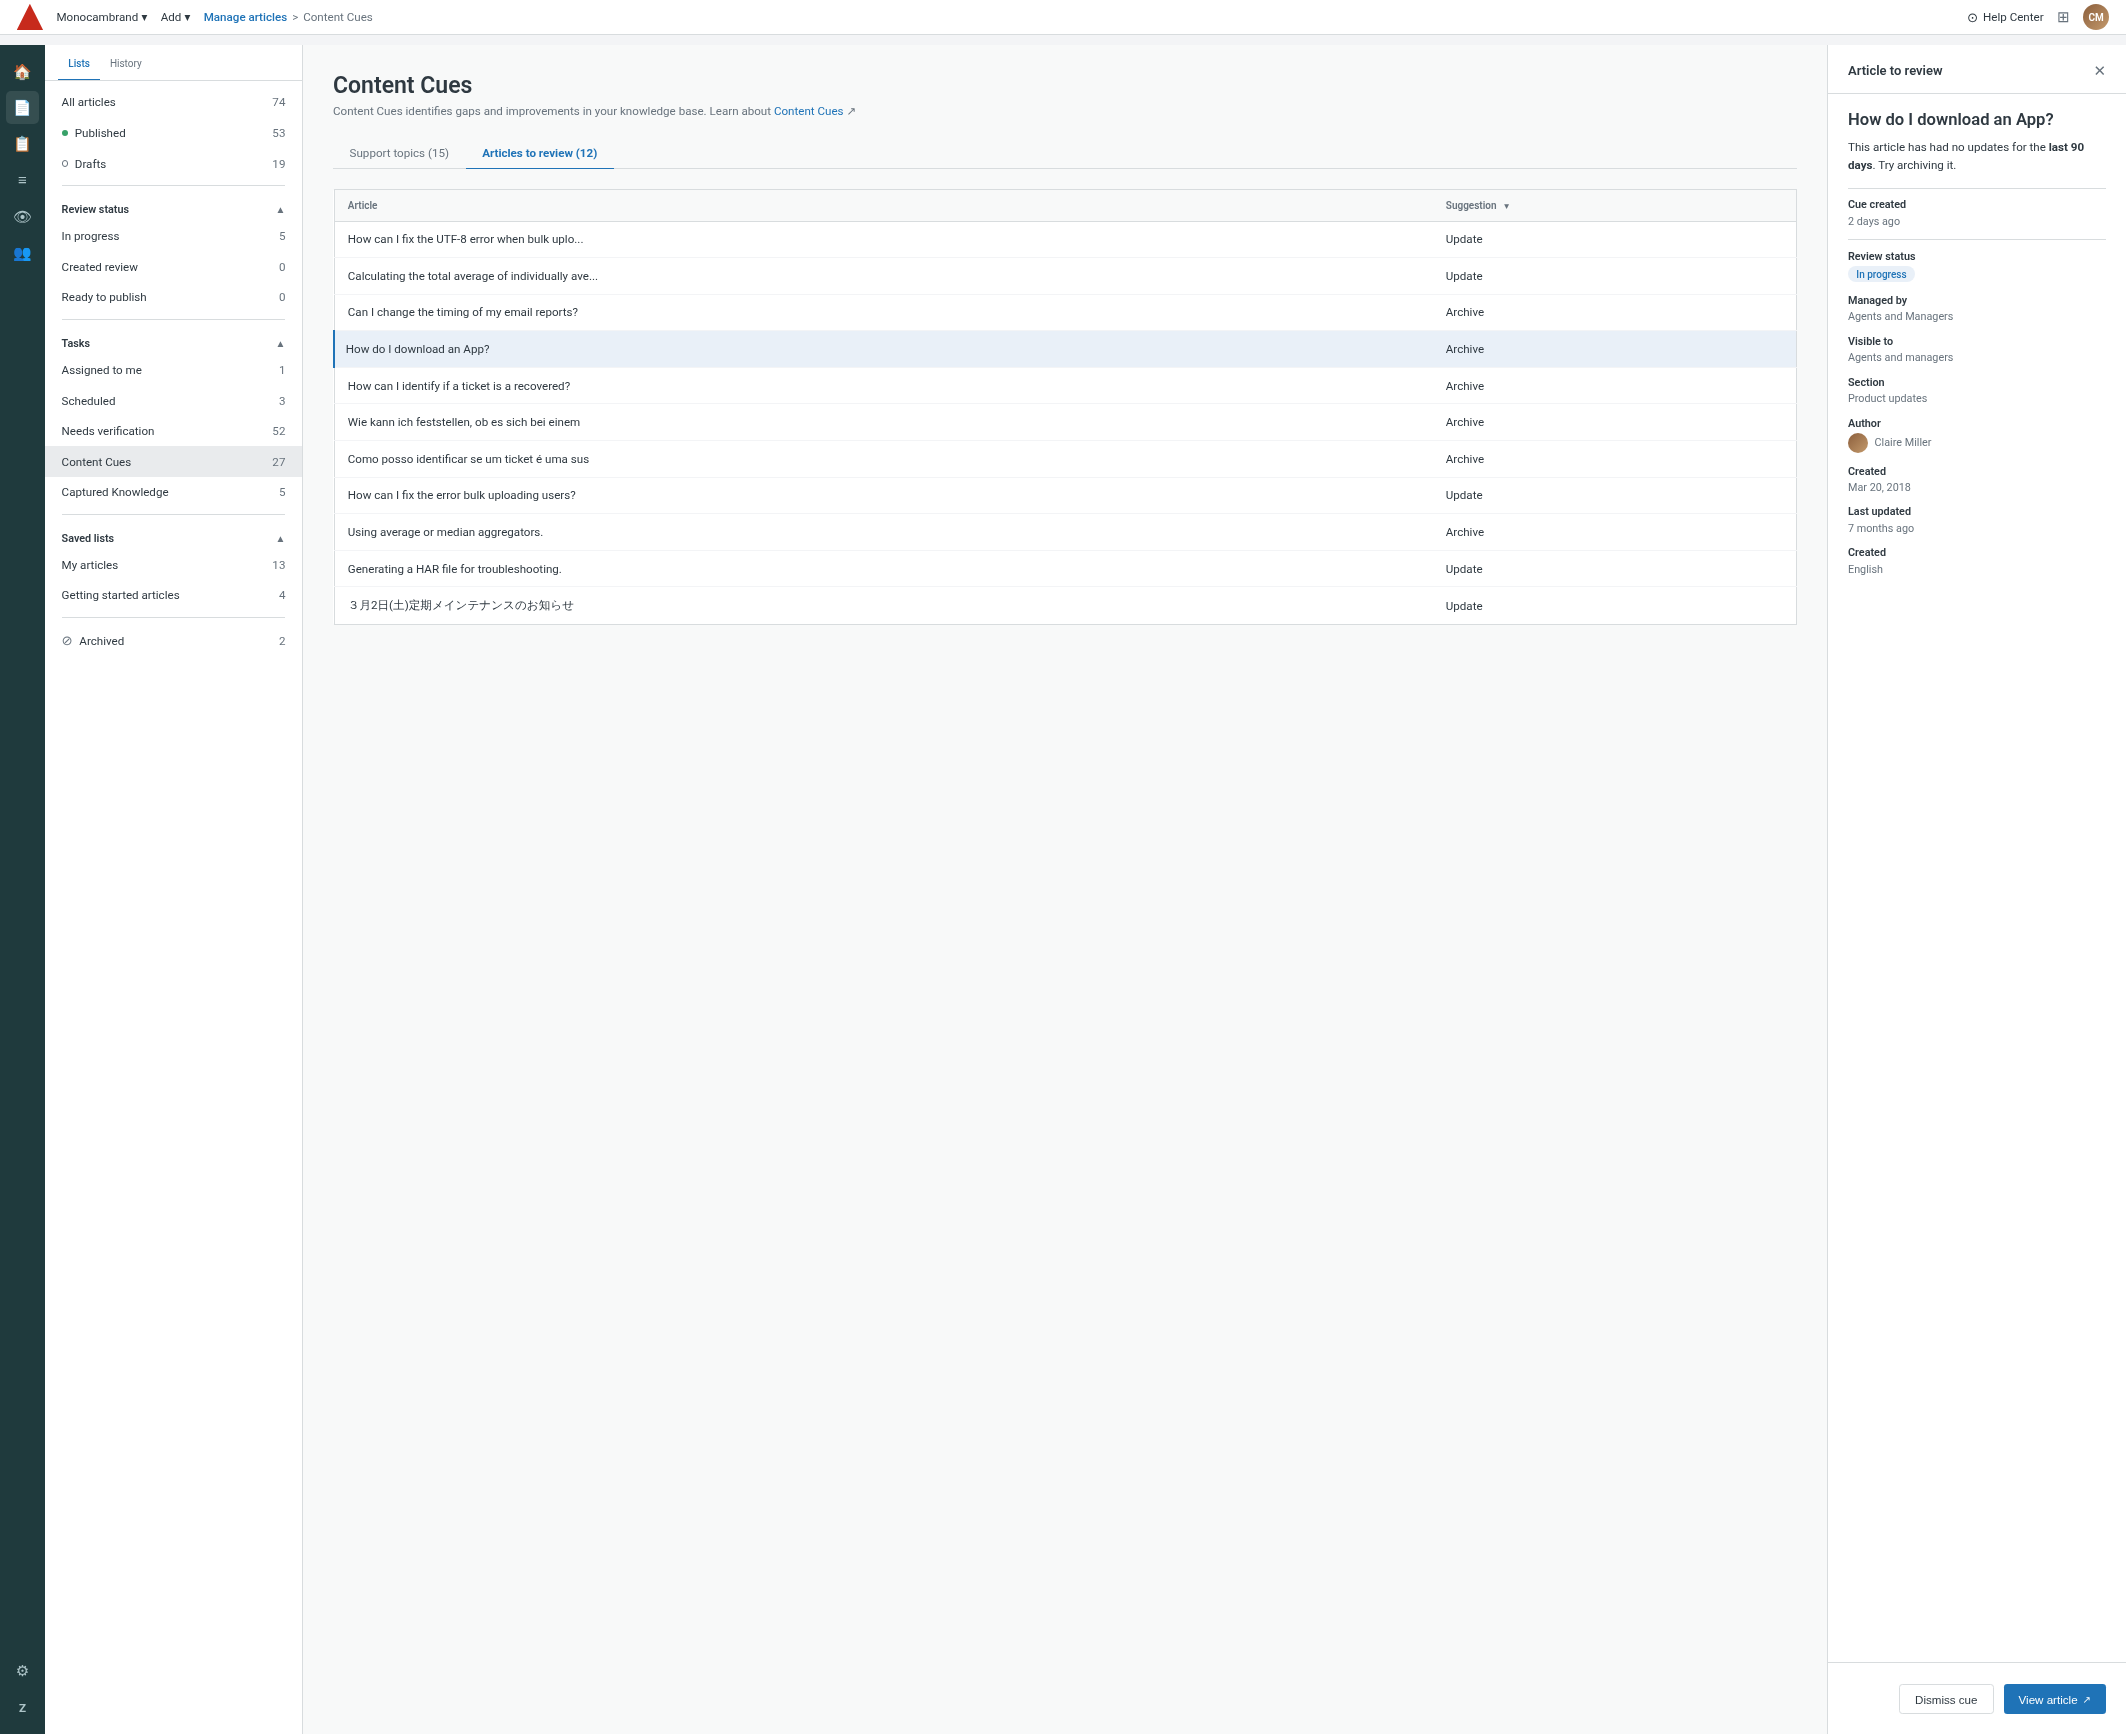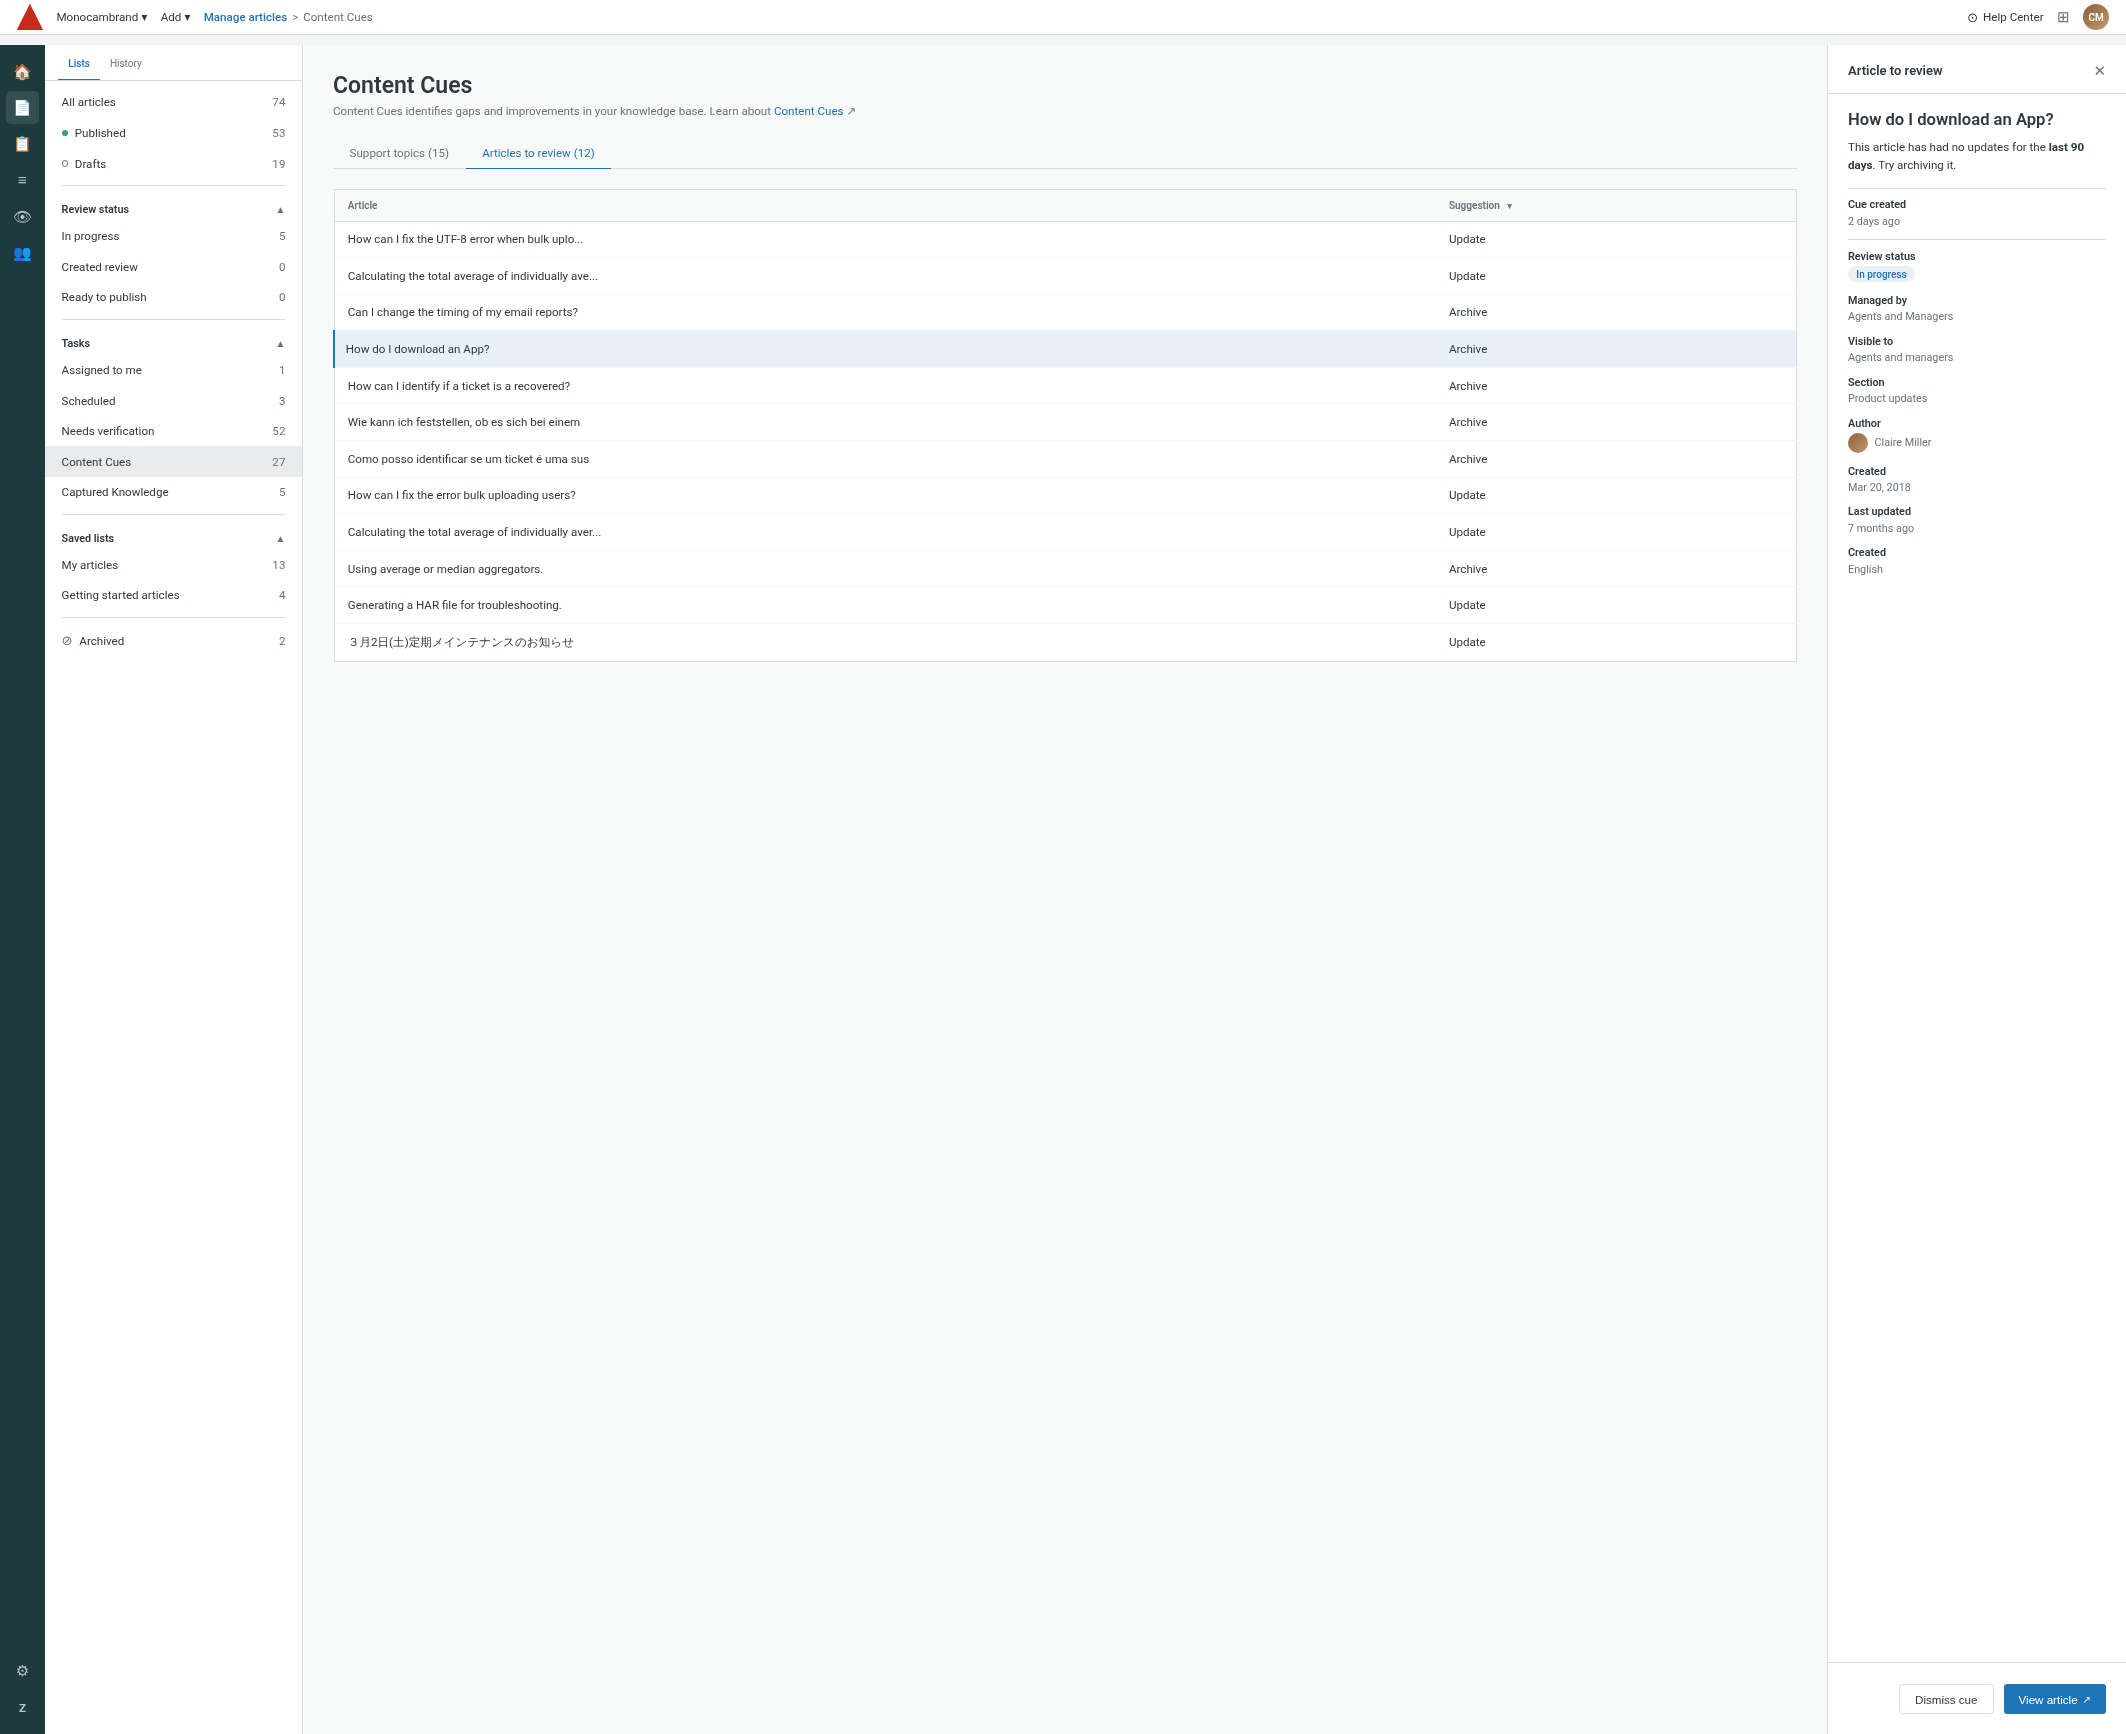--- a/index.html
+++ b/index.html
@@ -180,21 +180,21 @@
       padding: 8.3px 16.6px;
       font-size: 11.6px;
       color: #68737d;
       cursor: pointer;
       border-bottom: 1.7px solid transparent;
       margin-bottom: -1.7px;
     }
     .content-tab.active {
       color: #1f73b7;
       border-bottom-color: #1f73b7;
-      font-weight: 400;
+      font-weight: 700;
     }
 
     
     .articles-table { width: 100%; border-collapse: collapse; background: #fff; border-radius: 3.3px; border: 0.8px solid #d8dcde; }
     .articles-table th {
       text-align: left;
       padding: 10px 13.3px;
       font-size: 10px;
       font-weight: 600;
       color: #68737d;
@@ -478,24 +478,20 @@
     </tr>
           <tr>
       <td>Como posso identificar se um ticket é uma sus</td>
       <td>Archive</td>
     </tr>
           <tr>
       <td>How can I fix the error bulk uploading users?</td>
       <td>Update</td>
     </tr>
           <tr>
-      <td>Calculating the total average of individually aver...</td>
-      <td>Update</td>
-    </tr>
-          <tr>
       <td>Using average or median aggregators.</td>
       <td>Archive</td>
     </tr>
           <tr>
       <td>Generating a HAR file for troubleshooting.</td>
       <td>Update</td>
     </tr>
           <tr>
       <td>３月2日(土)定期メインテナンスのお知らせ</td>
       <td>Update</td>

